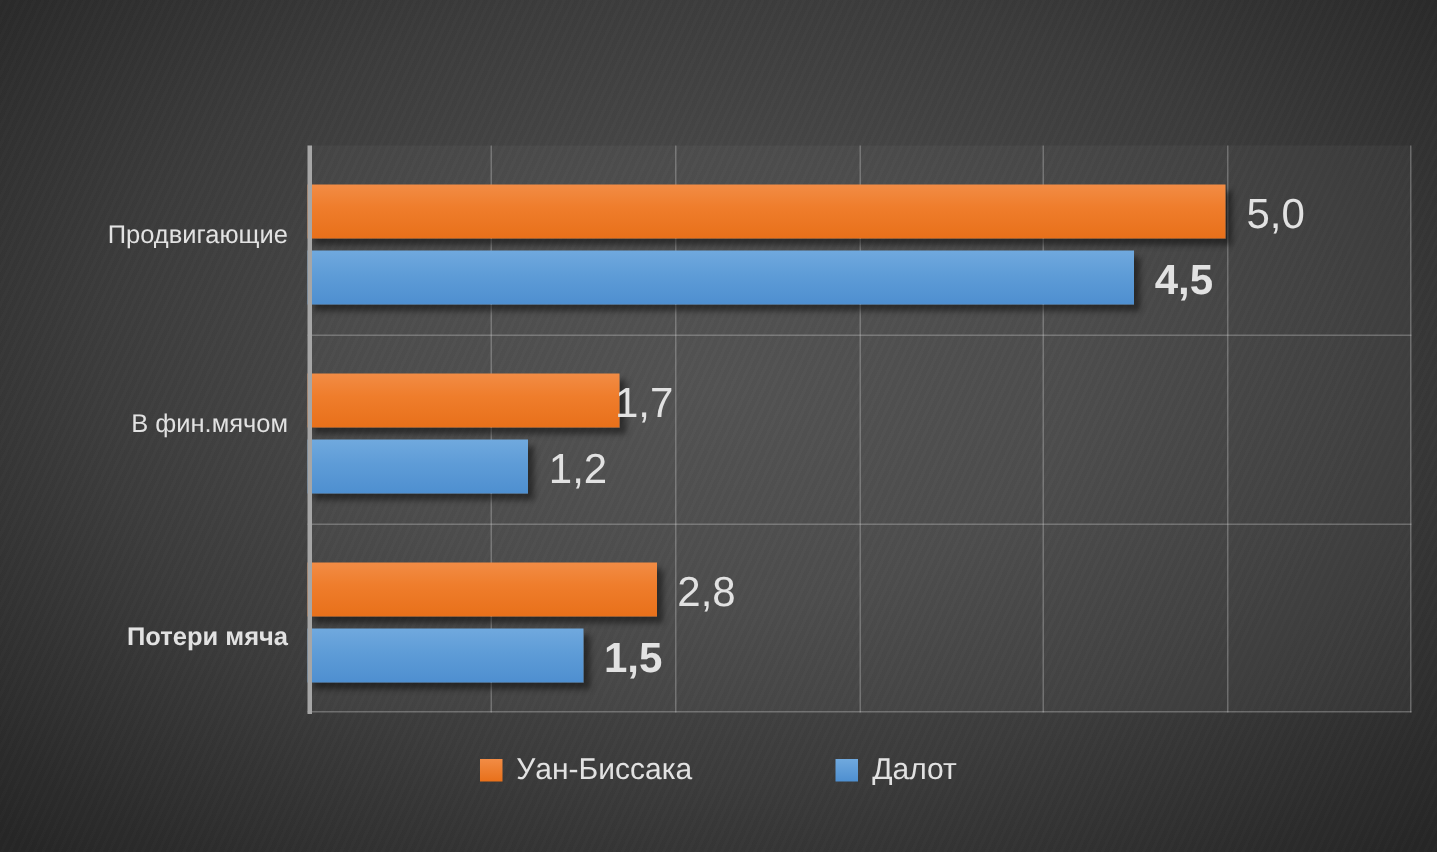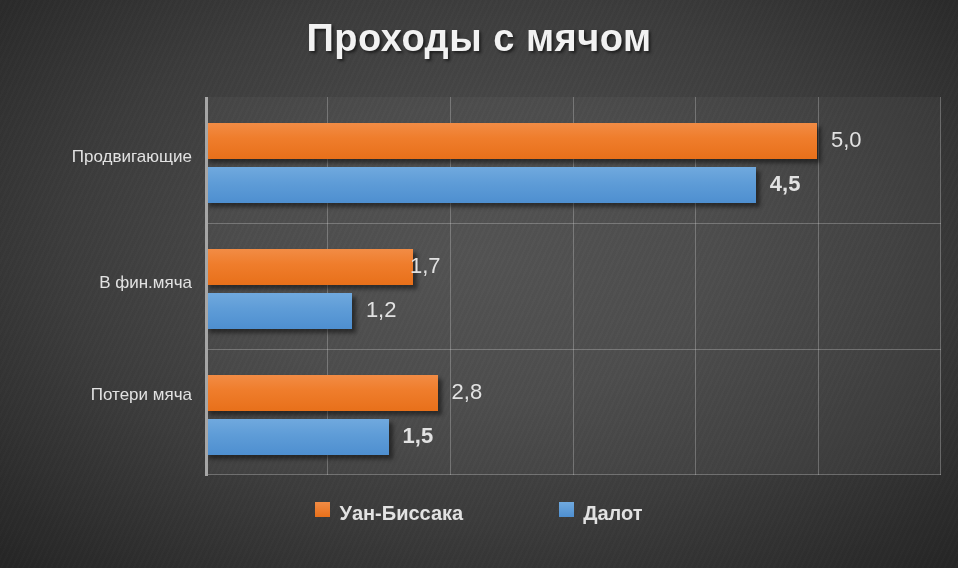--- a/index.html
+++ b/index.html
@@ -85,21 +85,21 @@
   .bar.s0 {
     background: linear-gradient(to bottom, #f28c45 0%, #ef7d2c 42%, #e8701a 100%);
   }
   .bar.s1 {
     background: linear-gradient(to bottom, #70a9de 0%, #5e9cd7 45%, #4e8fd0 100%);
   }
 
   
   .value-label {
     position: absolute;
-    font-size: 22px;
+    font-size: 28px;
     color: #e2e2e2;
     white-space: nowrap;
   }
 
   
   .cat-label {
     position: absolute;
     right: 0;
     width: 195px;
     text-align: right;
@@ -123,23 +123,22 @@
     left: 0;
     top: 502px;
     width: 958px;
     display: flex;
     justify-content: center;
     align-items: center;
     gap: 96px;
   }
   .legend-item {
     display: flex;
-    align-items: flex-start;
+    align-items: center;
     gap: 9px;
-    font-weight: bold;
   }
   .legend-swatch {
     width: 15px;
     height: 15px;
     display: block;
   }
   .legend-swatch.s0 {
     background: linear-gradient(to bottom, #f28c45 0%, #e8701a 100%);
   }
   .legend-swatch.s1 {
@@ -149,21 +148,20 @@
     font-size: 20px;
     color: #e2e2e2;
     white-space: nowrap;
   }
 </style>
 </head>
 <body>
 
 <div id="chart-root">
 
-  <div id="chart-title">Проходы с мячом</div>
 
   <div id="plot-area">
     <div class="vgrid" style="left:122px;"></div>
     <div class="vgrid" style="left:245px;"></div>
     <div class="vgrid" style="left:368px;"></div>
     <div class="vgrid" style="left:490px;"></div>
     <div class="vgrid" style="left:613px;"></div>
     <div class="vgrid" style="left:735px;"></div>
 
     <div class="hgrid" style="top:126px;"></div>
@@ -185,22 +183,22 @@
         <div class="value-label" style="left: 160.88px; top: 200px;">1,2</div>
         <div class="value-label" style="left: 246.56px; top: 282px;">2,8</div>
         <div class="value-label" style="left: 197.6px; top: 326px; font-weight: bold;">1,5</div>
       </div>
   </div>
 
   <div id="axis-line"></div>
 
   <div id="cat-labels">
       <div class="cat-label" style="top: 50px;">Продвигающие</div>
-      <div class="cat-label" style="top: 176px;">В фин.мяча</div>
-      <div class="cat-label" style="top: 288px;">Потери мяча</div>
+      <div class="cat-label" style="top: 176px;">В фин.мячом</div>
+      <div class="cat-label" style="top: 318px; font-weight: bold;">Потери мяча</div>
     </div>
 
   <div id="legend">
     <div class="legend-item">
       <span class="legend-swatch s0"></span>
       <span class="legend-label">Уан-Биссака</span>
     </div>
     <div class="legend-item">
       <span class="legend-swatch s1"></span>
       <span class="legend-label">Далот</span>

